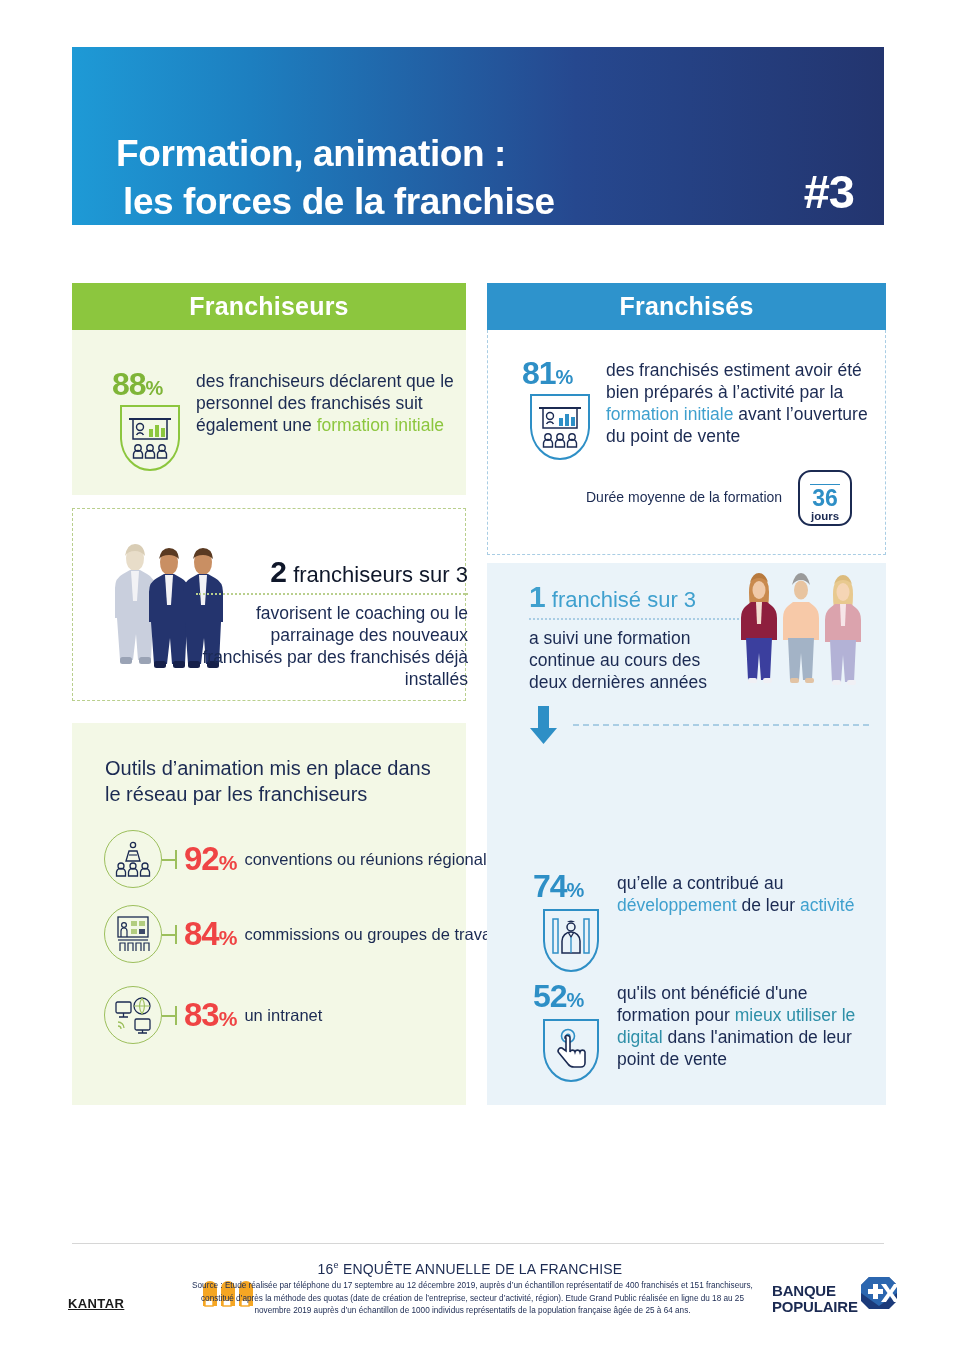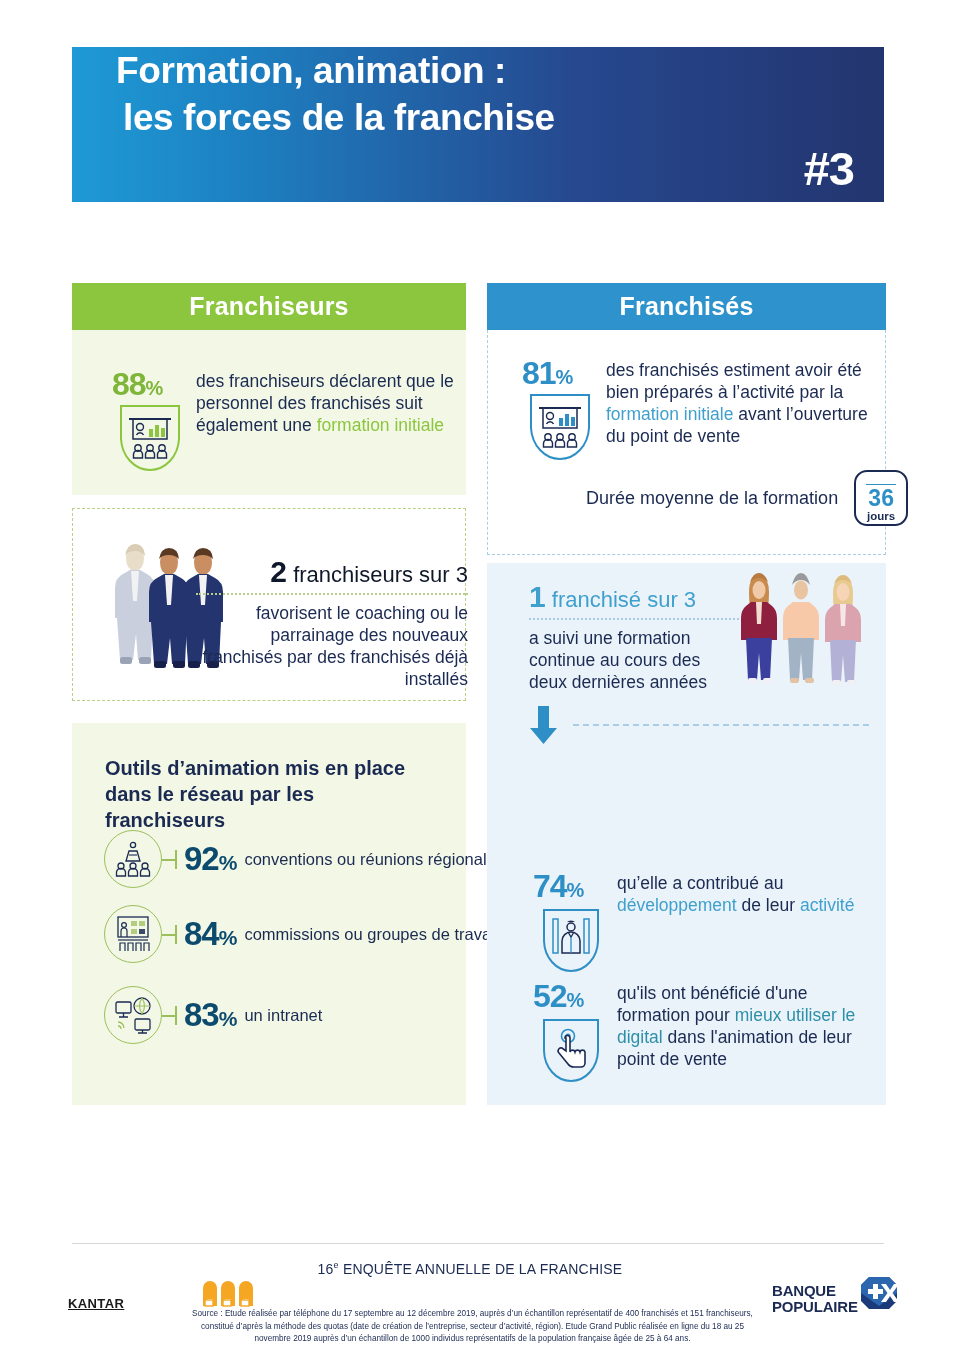--- a/index.html
+++ b/index.html
@@ -6,23 +6,23 @@
   html, body {
     width: 957px; height: 1354px;
     background: #ffffff;
     font-family: "Liberation Sans", sans-serif;
     overflow: hidden;
   }
   .page { position: relative; width: 957px; height: 1354px; background: #fff; }
 
   
   .header {
-    position: absolute; left: 72px; top: 47px; width: 812px; height: 155px;
+    position: absolute; left: 72px; top: 47px; width: 812px; height: 178px;
     background: linear-gradient(90deg, #1e9ad6 0%, #1d7fc0 22%, #26488f 62%, #23356f 100%);
-    display: flex; align-items: flex-start;
+    display: flex; align-items: flex-end;
   }
   .header-titles {
     margin-left: 44px; color: #ffffff;
     font-weight: bold; font-size: 37px; line-height: 1.28;
     letter-spacing: -0.4px;
   }
   .header-title-2 { padding-left: 7px; }
   .header-num {
     position: absolute; right: 30px; bottom: 6px;
     color: #ffffff; font-weight: bold; font-size: 47px; letter-spacing: -1px;
@@ -76,21 +76,21 @@
 
   
   .block81 { left: 514px; top: 357px; }
   .block81 .stat-text { width: 272px; }
 
   
   .duree {
     position: absolute; left: 586px; top: 470px;
     display: flex; align-items: center; gap: 16px;
   }
-  .duree-label { font-size: 18px; line-height: 1.25; color: #1b2a52; }
+  .duree-label { font-size: 14px; line-height: 1.25; color: #1b2a52; }
   .badge36 {
     width: 54px; height: 56px; border: 2.5px solid #1b2a52; border-radius: 13px;
     display: flex; flex-direction: column; align-items: center; justify-content: center;
     background: #ffffff; padding-top: 12px;
   }
   .badge36 .bar { width: 30px; height: 3px; background: #2E8FC6; margin-bottom: 2px; }
   .badge36 .n { font-size: 23px; font-weight: bold; color: #2E8FC6; line-height: 1; }
   .badge36 .u { font-size: 11.5px; font-weight: bold; color: #1b2a52; line-height: 1.2; }
 
   
@@ -106,35 +106,35 @@
   .ratio-block.blue .ratio-rule { border-bottom: 2px dotted #a9cde4; }
   .rb-right { left: 529px; top: 582px; width: 210px; text-align: left; }
 
   
   .arrow-row { position: absolute; left: 529px; top: 704px; width: 340px; display: flex; align-items: center; }
   .arrow-dash { flex: 1; border-bottom: 2px dashed #a9cde4; margin-left: 14px; }
 
   
   .tools-title {
     position: absolute; left: 105px; top: 755px; width: 330px;
-    font-size: 20px; font-weight: bold; color: #1b2a52; line-height: 1.3;
+    font-size: 20px; font-weight: normal; color: #1b2a52; line-height: 1.3;
   }
   .tool-row { position: absolute; display: flex; align-items: center; }
   .tool-circle {
     width: 58px; height: 58px; border-radius: 50%; border: 1.6px solid #9CBF5C;
     display: flex; align-items: center; justify-content: center; flex: 0 0 58px;
   }
   .tool-tick { width: 22px; position: relative; height: 58px; flex: 0 0 22px; }
   .tool-tick:before {
     content:""; position:absolute; left:0; top:29px; width:14px; height:1.6px; background:#9CBF5C;
   }
   .tool-tick:after {
     content:""; position:absolute; left:13px; top:20px; width:1.6px; height:19px; background:#9CBF5C;
   }
-  .tool-pct { font-weight: bold; color: #0c4a6e; letter-spacing: -1px; margin-right: 8px; white-space: nowrap; }
+  .tool-pct { font-weight: bold; color: #ef4444; letter-spacing: -1px; margin-right: 8px; white-space: nowrap; }
   .tool-pct .n { font-size: 33px; }
   .tool-pct .s { font-size: 21px; }
   .tool-label { font-size: 16.5px; line-height: 1.22; color: #1b2a52; }
 
   .tr1 { left: 104px; top: 830px; }
   .tr2 { left: 104px; top: 905px; }
   .tr3 { left: 104px; top: 986px; }
 
   
   .r75 { left: 525px; top: 745px; }
@@ -152,21 +152,21 @@
     color: #1a1a1a; letter-spacing: 0.4px; text-decoration: underline;
   }
   .ff-logo { position: absolute; left: 140px; top: 16px; }
   .foot-title {
     position: absolute; left: 130px; top: 2px; width: 560px; text-align: center;
     font-size: 14px; color: #1b2a52; letter-spacing: 0.2px;
   }
   .foot-title sup { font-size: 9px; }
   .foot-src {
     position: absolute; left: 130px; top: 22px; width: 565px; text-align: center;
-    font-size: 8.2px; line-height: 1.55; color: #1b2a52; margin-top: 28px;
+    font-size: 8.2px; line-height: 1.55; color: #1b2a52;
   }
   .bp-logo { position: absolute; left: 712px; top: 18px; display: flex; align-items: flex-end; }
   .bp-text {
     font-size: 15px; font-weight: bold; color: #1b2a52; line-height: 1.02; letter-spacing: -0.2px;
   }
   .bp-mark { margin-left: 2px; }
 
   
   .figs { position: absolute; }
   .figs-men { left: 100px; top: 535px; }

